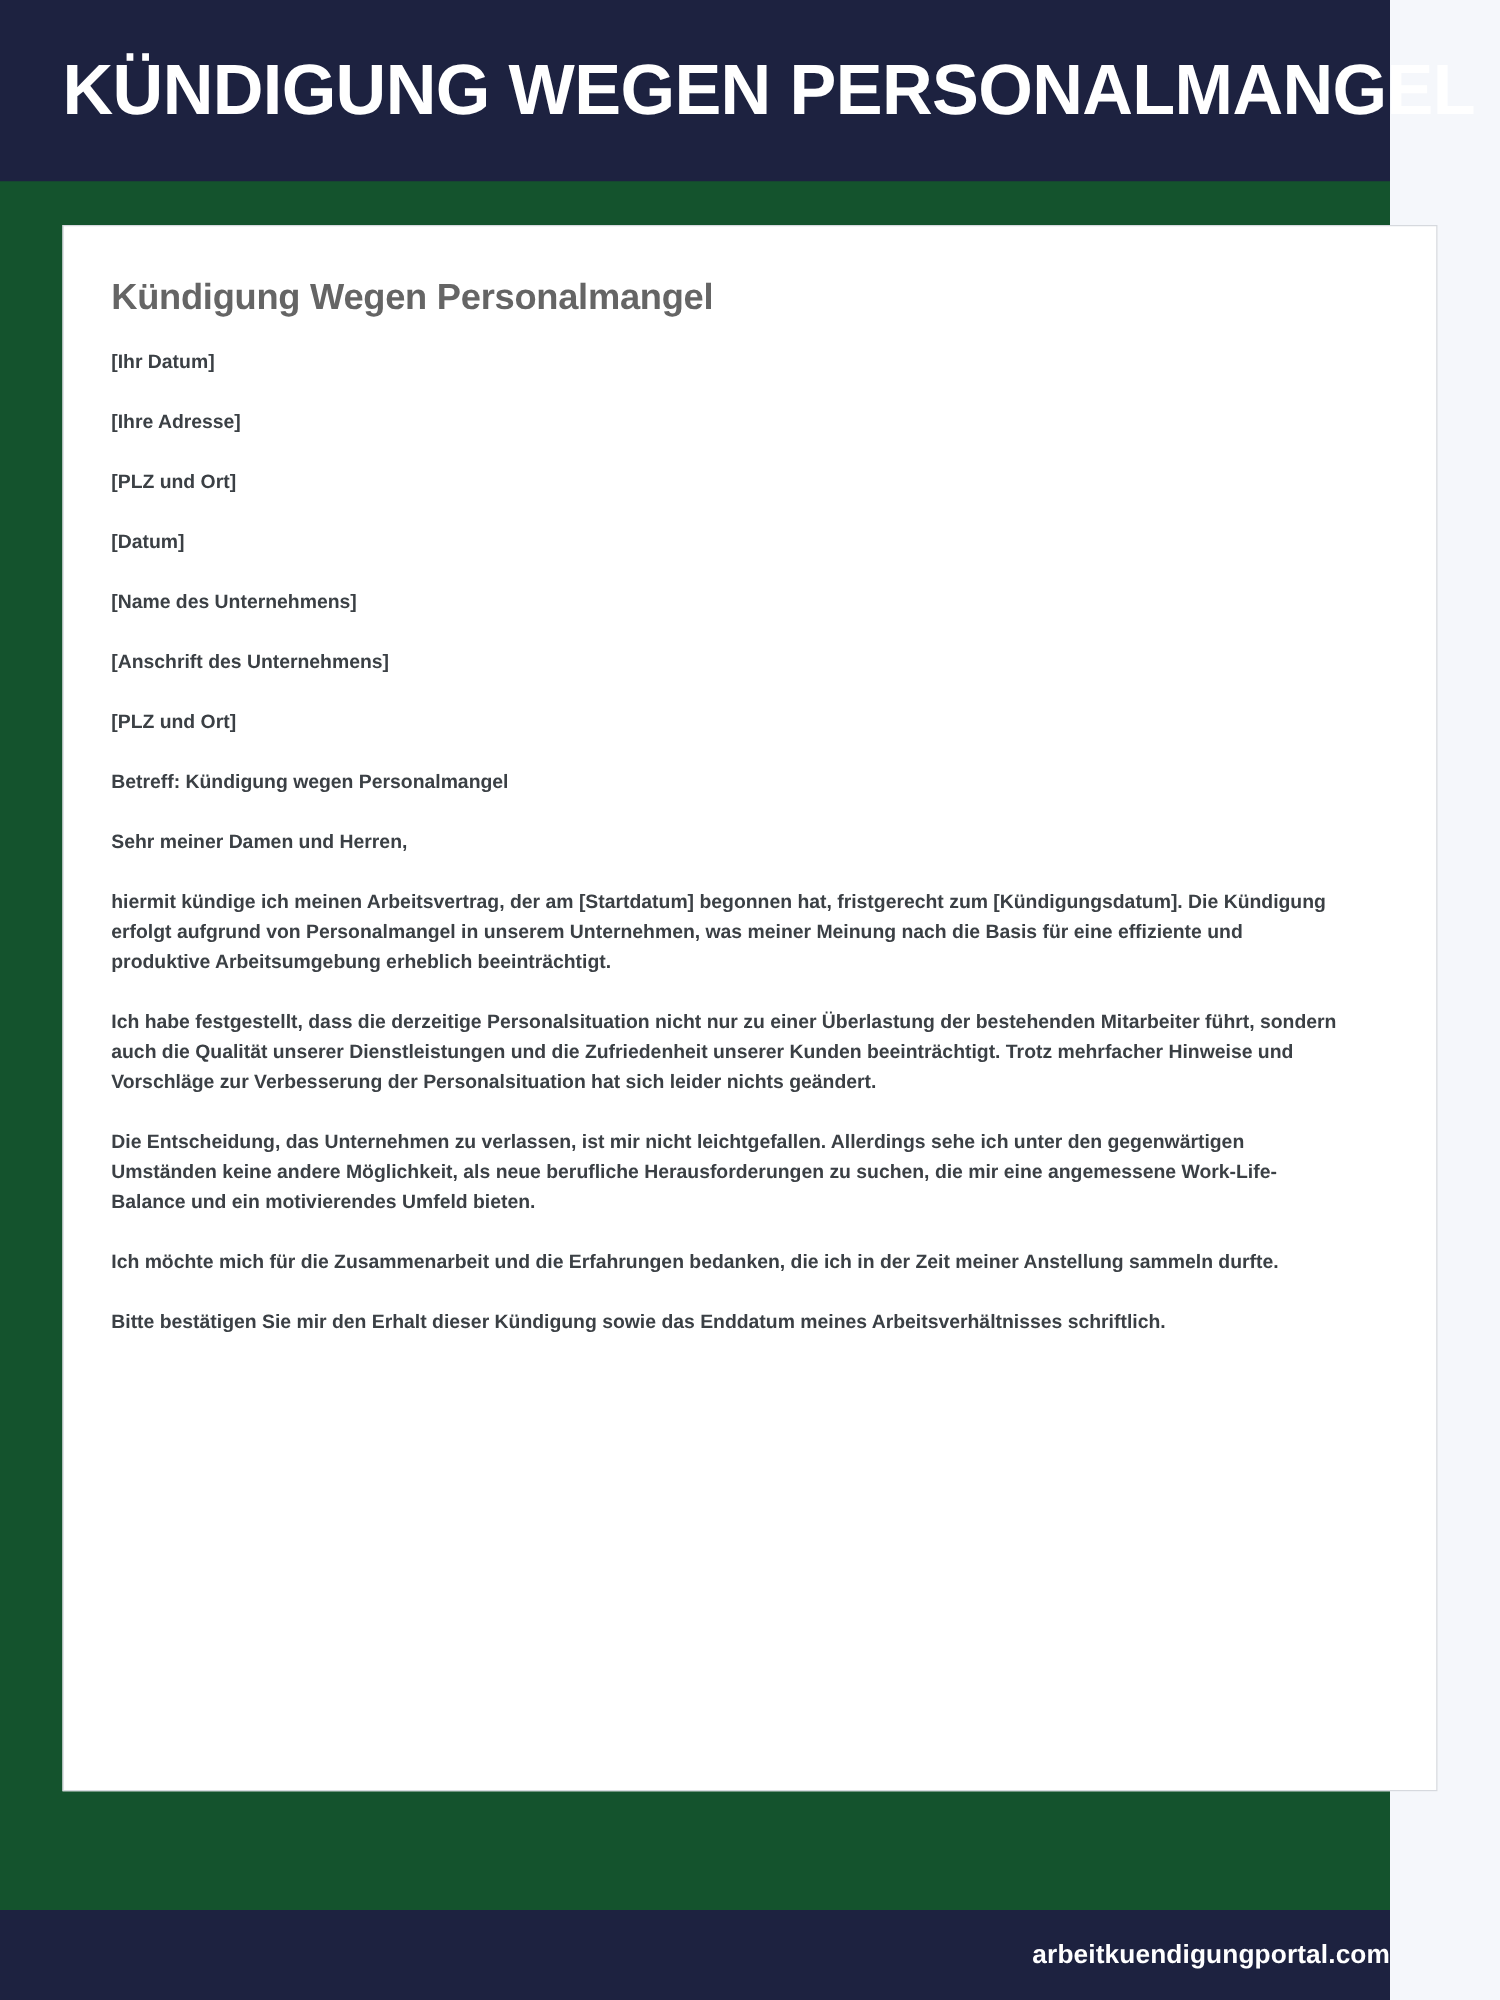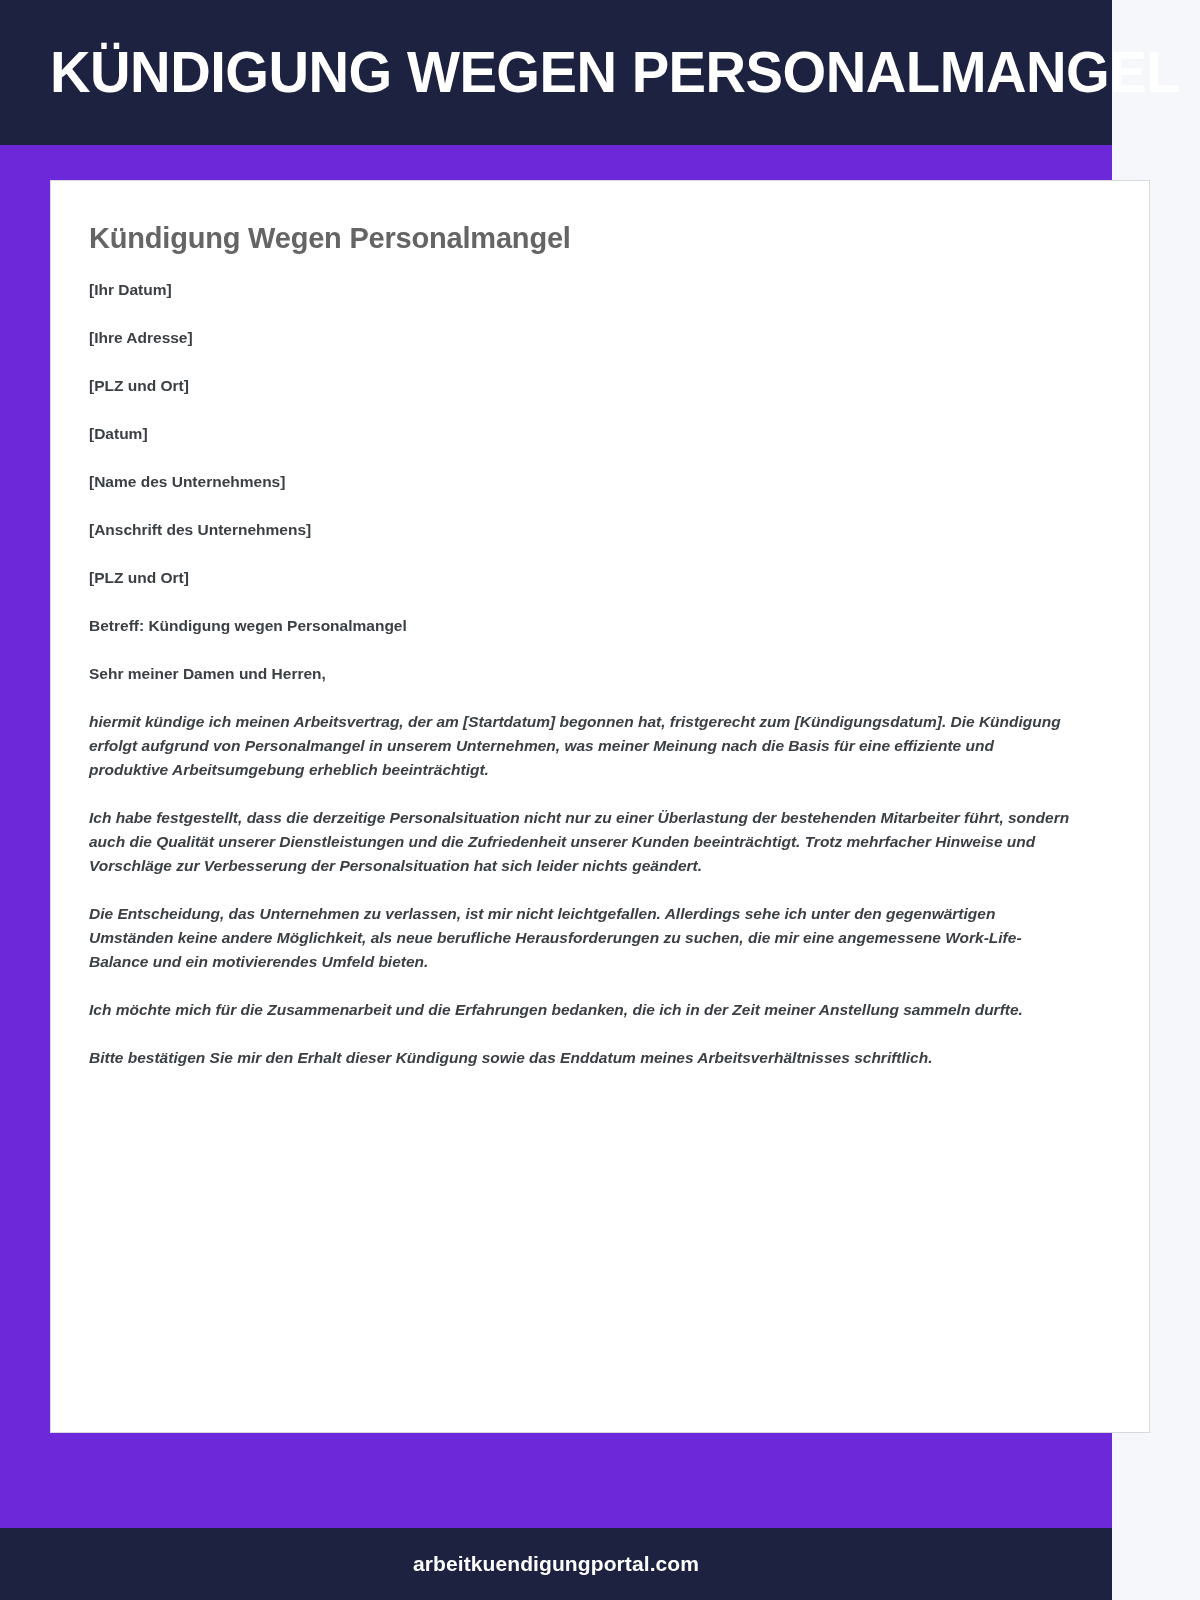--- a/index.html
+++ b/index.html
@@ -12,21 +12,21 @@
     height: 1600px;
     background: #f5f7fb;
     font-family: "Liberation Sans", sans-serif;
     overflow: hidden;
   }
   .page {
     width: 1112px;
     min-height: 1600px;
     display: flex;
     flex-direction: column;
-    background: #6d28d9;
+    background: #14532d;
     border-radius: 12px;
   }
 
   
   .banner {
     background: #1d2240;
     height: 145px;
     box-sizing: border-box;
     display: flex;
     align-items: center;
@@ -75,33 +75,32 @@
   }
   .line {
     margin: 0 0 24px 0;
     max-width: 985px;
   }
   .line.gap-before {
   }
   .para {
     margin: 10px 0 24px 0;
     max-width: 985px;
-    font-style: italic;
   }
   .para.gap-before {
     margin-top: 24px;
   }
 
   
   .footer {
     background: #1d2240;
     height: 72px;
     display: flex;
     align-items: center;
-    justify-content: center;
+    justify-content: flex-end;
   }
   .footer-text {
     color: #ffffff;
     font-size: 21px;
     font-weight: bold;
     letter-spacing: 0.1px;
   }
 </style>
 </head>
 <body>

